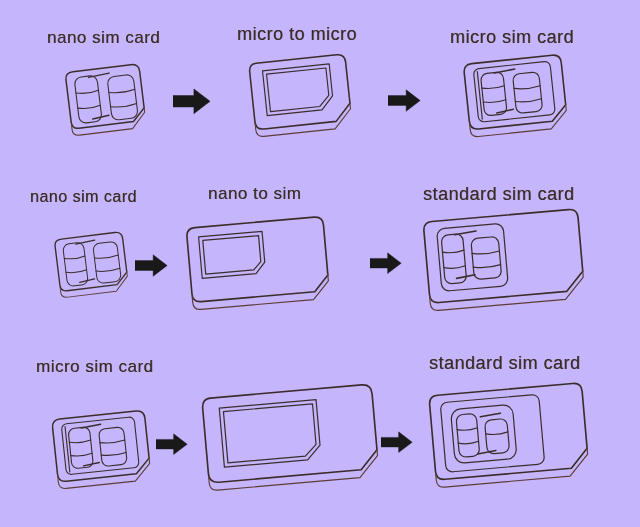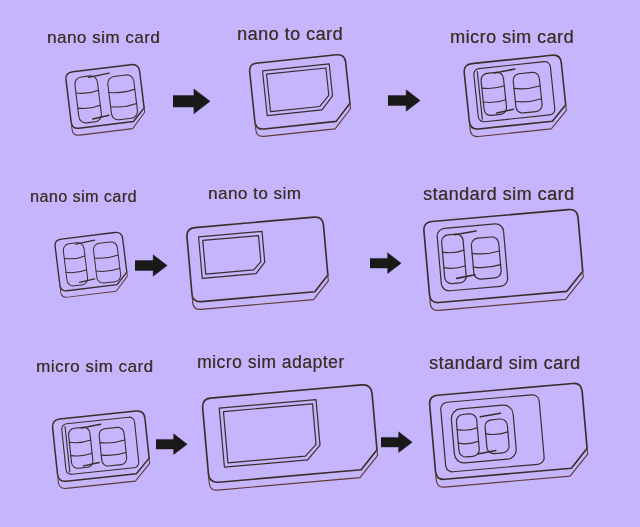--- a/index.html
+++ b/index.html
@@ -38,21 +38,21 @@
     <path class="det" d="M 24.5 30.5 Q 38 34 50.5 30.5 M 24.5 48 Q 38 51.5 50.5 48"></path>
     <rect class="det" x="62" y="17" width="30" height="50" rx="8"></rect>
     <path class="det" d="M 62 34.5 Q 77 38 92 34.5 M 62 51 Q 77 54.5 92 51"></path>
     <path class="dash" d="M 41 14.5 L 65 12.5 M 40 62.5 L 59 60.5"></path>
   </svg>
 
   <svg class="arrow" style="left:173px;top:88px;width:38px" viewBox="0 0 40 28">
     <polygon points="0,8 22,8 22,1 39,14 22,27 22,20 0,20"></polygon>
   </svg>
 
-  <div class="lbl s18" style="left:237px;top:25px">nano to card</div>
+  <div class="lbl s18" style="left:237px;top:25px">micro to micro</div>
 
   <svg class="fig r-6" style="left:235px;top:50px;width:124px" viewBox="0 0 135 100">
     <path class="edge" d="M 27 10 H 115 Q 124 10 124 19 V 64 L 107 82 H 28 Q 19 82 19 73 V 19 Q 19 10 27 10 Z"></path>
     <path class="thick" d="M 19 75 L 19 82 Q 19 90 27 90 L 105 90 L 124 70 L 124 63"></path>
     <path class="det" d="M 33 19 H 106 V 54 L 93 68 H 33 Z"></path>
     <path class="det" d="M 37 23 H 102 V 53 L 91 64 H 37 Z"></path>
   </svg>
 
   <svg class="arrow" style="left:388px;top:89px;width:33px" viewBox="0 0 40 28">
     <polygon points="0,8 22,8 22,1 39,14 22,27 22,20 0,20"></polygon>
@@ -125,21 +125,20 @@
     <path class="det" d="M 33 35 Q 45 38 57 35 M 33 50 Q 45 53 57 50"></path>
     <rect class="det" x="67" y="24" width="28" height="42" rx="7"></rect>
     <path class="det" d="M 67 39 Q 81 42 95 39 M 67 53 Q 81 56 95 53"></path>
     <path class="dash" d="M 48 20.5 L 70 18.5 M 46 63 L 64 61"></path>
   </svg>
 
   <svg class="arrow" style="left:156px;top:433px;width:32px" viewBox="0 0 40 28">
     <polygon points="0,8 22,8 22,1 39,14 22,27 22,20 0,20"></polygon>
   </svg>
 
-  <div class="lbl s175" style="left:197px;top:354px">micro sim adapter</div>
 
   <svg class="fig r-5" style="left:183px;top:380px;width:206px" viewBox="0 0 212 114">
     <path class="edge" d="M 32 12 H 188 Q 198 12 198 22 V 80 L 180 99 H 33 Q 23 99 23 89 V 22 Q 23 12 32 12 Z"></path>
     <path class="thick" d="M 23 92 L 23 99 Q 23 107 31 107 H 178 L 198 86 L 198 79"></path>
     <path class="det" d="M 40 23 H 140 V 70 L 126 84 H 40 Z"></path>
     <path class="det" d="M 44 27 H 136 V 69 L 124 80 H 44 Z"></path>
   </svg>
 
   <svg class="arrow" style="left:381px;top:431px;width:32px" viewBox="0 0 40 28">
     <polygon points="0,8 22,8 22,1 39,14 22,27 22,20 0,20"></polygon>

